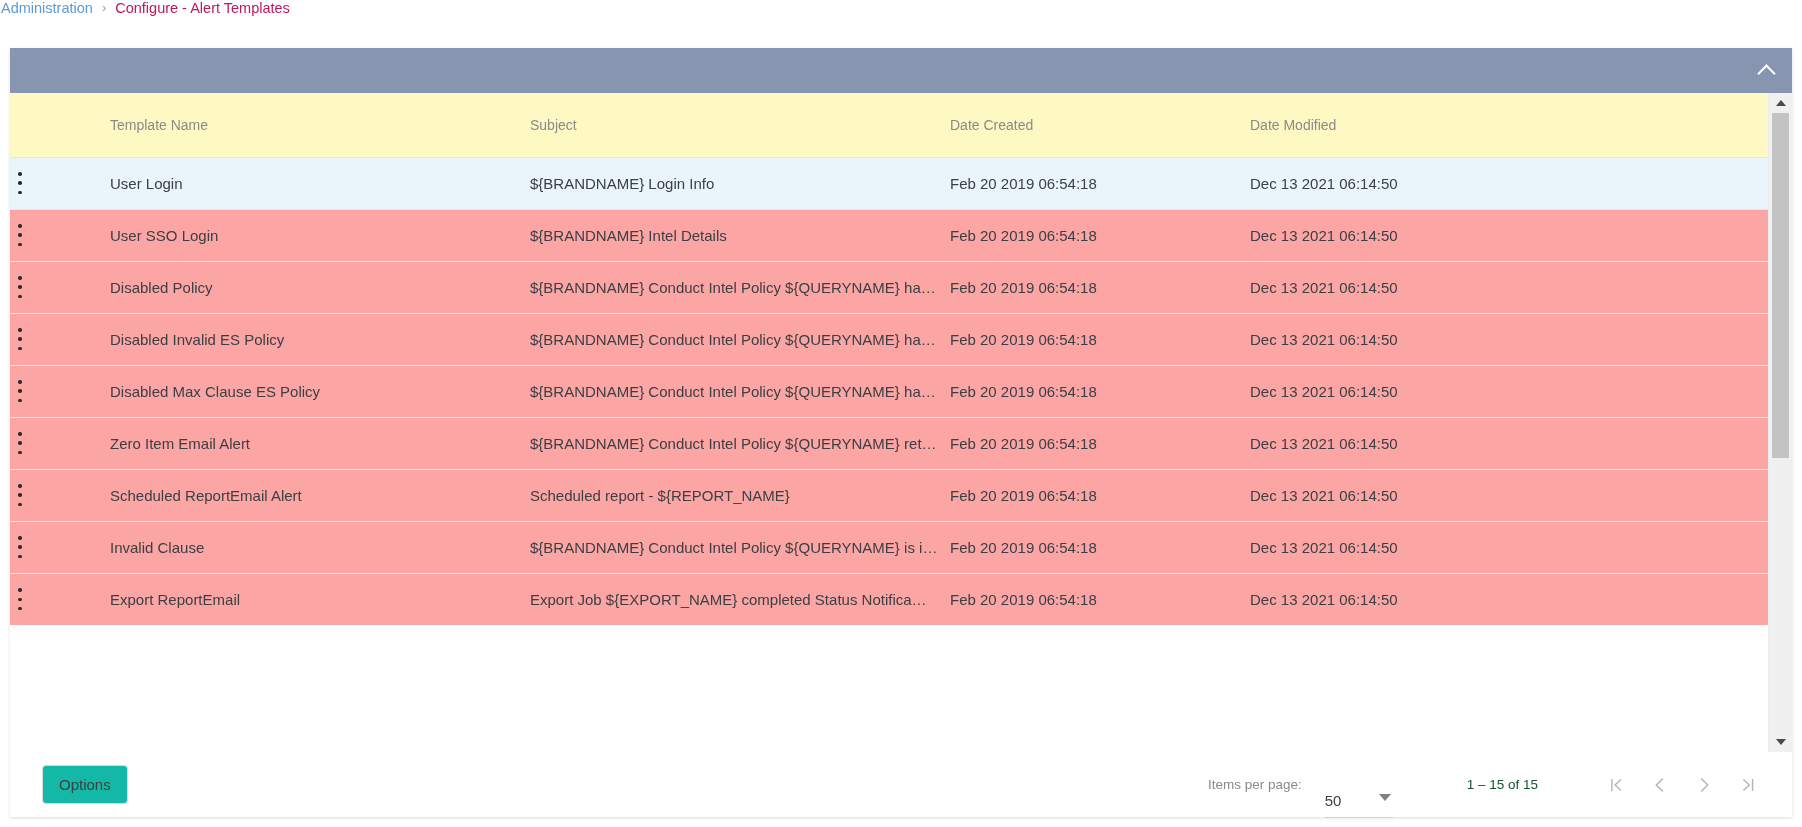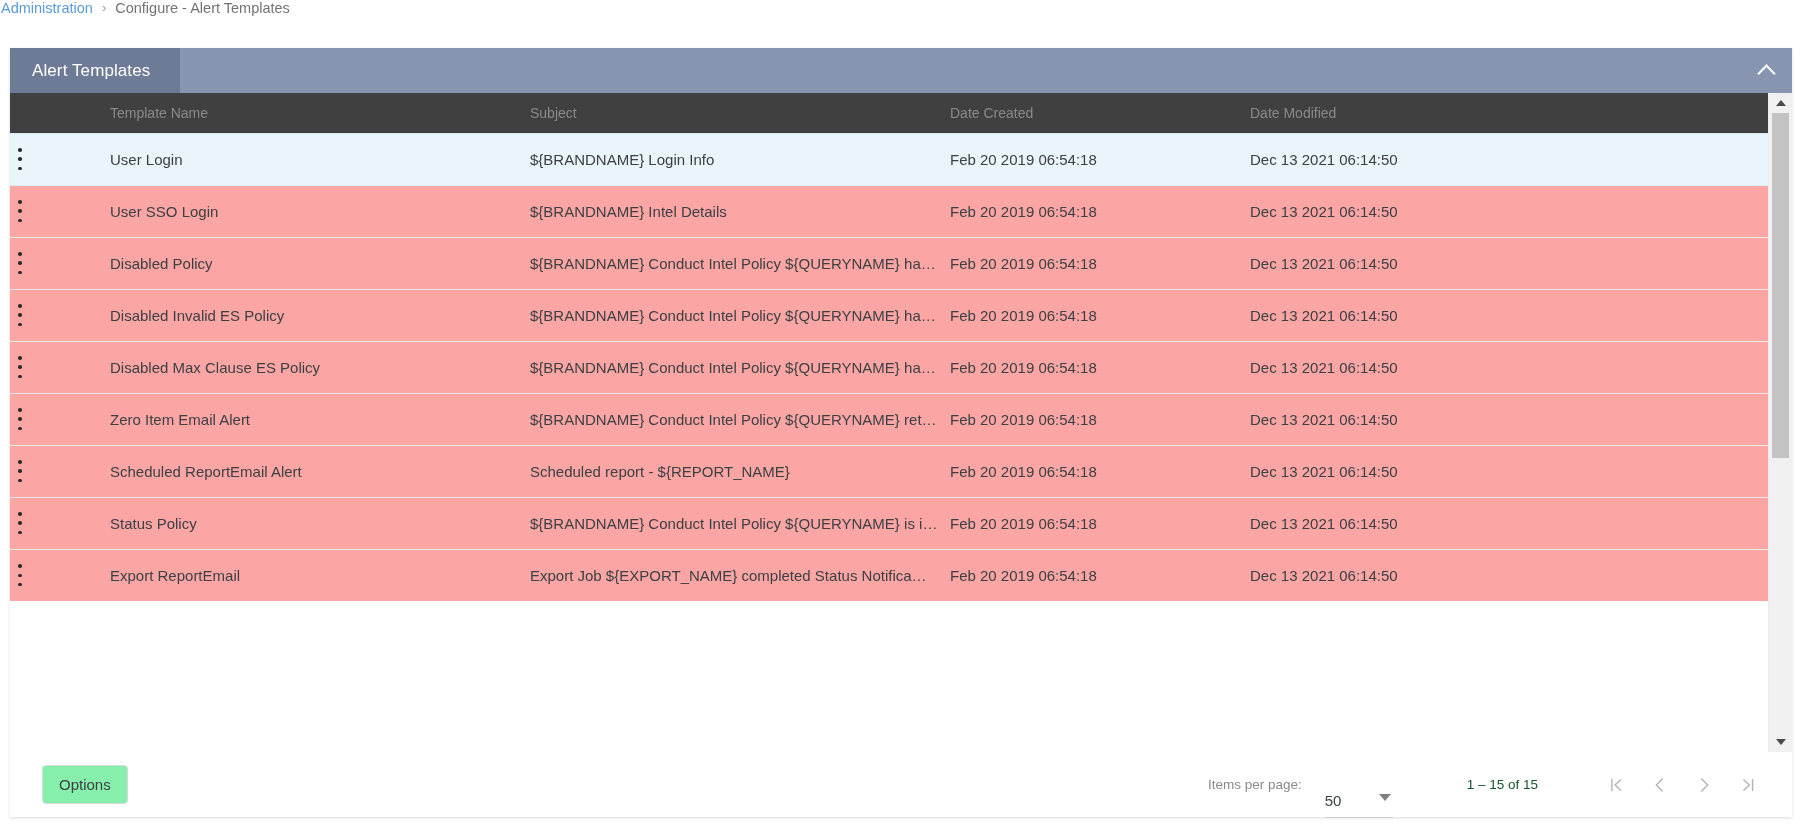--- a/index.html
+++ b/index.html
@@ -24,21 +24,21 @@
     color: #5b9bd5;
     cursor: pointer;
     white-space: nowrap;
   }
   .crumb-sep {
     color: #9aa0a6;
     margin: 0 9px;
     font-size: 13px;
   }
   .crumb-current {
-    color: #737373;
+    color: #be185d;
     white-space: nowrap;
   }
 
   
   .card {
     position: absolute;
     left: 10px;
     top: 48px;
     width: 1782px;
     height: 769px;
@@ -91,24 +91,24 @@
     width: 1758px;
     height: 659px;
     overflow: hidden;
   }
   .tbl { width: 100%; border-collapse: collapse; table-layout: fixed; }
   .tbl th {
     text-align: left;
     font-weight: normal;
     color: #8a8a8a;
     font-size: 14px;
-    height: 40px;
+    height: 64px;
     padding: 0;
     vertical-align: middle;
-    background: #404040;
+    background: #fef9c3;
   }
   .tbl td {
     font-size: 15px;
     color: #3c4043;
     height: 52px;
     padding: 0;
     vertical-align: middle;
     border-top: 1px solid #e8e8e8;
     overflow: hidden;
     white-space: nowrap;
@@ -185,21 +185,21 @@
     height: 65px;
     background: #ffffff;
     display: flex;
     align-items: center;
   }
   .options-btn {
     margin-left: 32px;
     height: 39px;
     min-width: 84px;
     padding: 0 16px;
-    background: #86efac;
+    background: #14b8a6;
     border: 1px solid #dadada;
     border-radius: 4px;
     color: #3c4043;
     font-size: 15px;
     font-family: "Liberation Sans", sans-serif;
     cursor: pointer;
   }
   .paginator {
     margin-left: auto;
     margin-right: 22px;
@@ -252,23 +252,20 @@
 
 <div class="breadcrumb-bar">
   <span class="crumb-link">Administration</span>
   <span class="crumb-sep">›</span>
   <span class="crumb-current">Configure - Alert Templates</span>
 </div>
 
 <div class="card">
 
   <div class="card-header">
-    <div class="header-tab">
-      <span>Alert Templates</span>
-    </div>
     <div class="header-spacer"></div>
     <div class="collapse-btn">
       <span class="chev-up"></span>
     </div>
   </div>
 
   <div class="table-wrap">
 
     <div class="table-scroll">
       <table class="tbl">
@@ -381,21 +378,21 @@
               <td>Dec 13 2021 06:14:50</td>
             </tr>
             <tr class="row">
               <td class="cell-menu">
                 <div class="dots">
                   <i></i>
                   <i></i>
                   <i></i>
                 </div>
               </td>
-              <td>Status Policy</td>
+              <td>Invalid Clause</td>
               <td>${BRANDNAME} Conduct Intel Policy ${QUERYNAME} is i…</td>
               <td>Feb 20 2019 06:54:18</td>
               <td>Dec 13 2021 06:14:50</td>
             </tr>
             <tr class="row">
               <td class="cell-menu">
                 <div class="dots">
                   <i></i>
                   <i></i>
                   <i></i>

